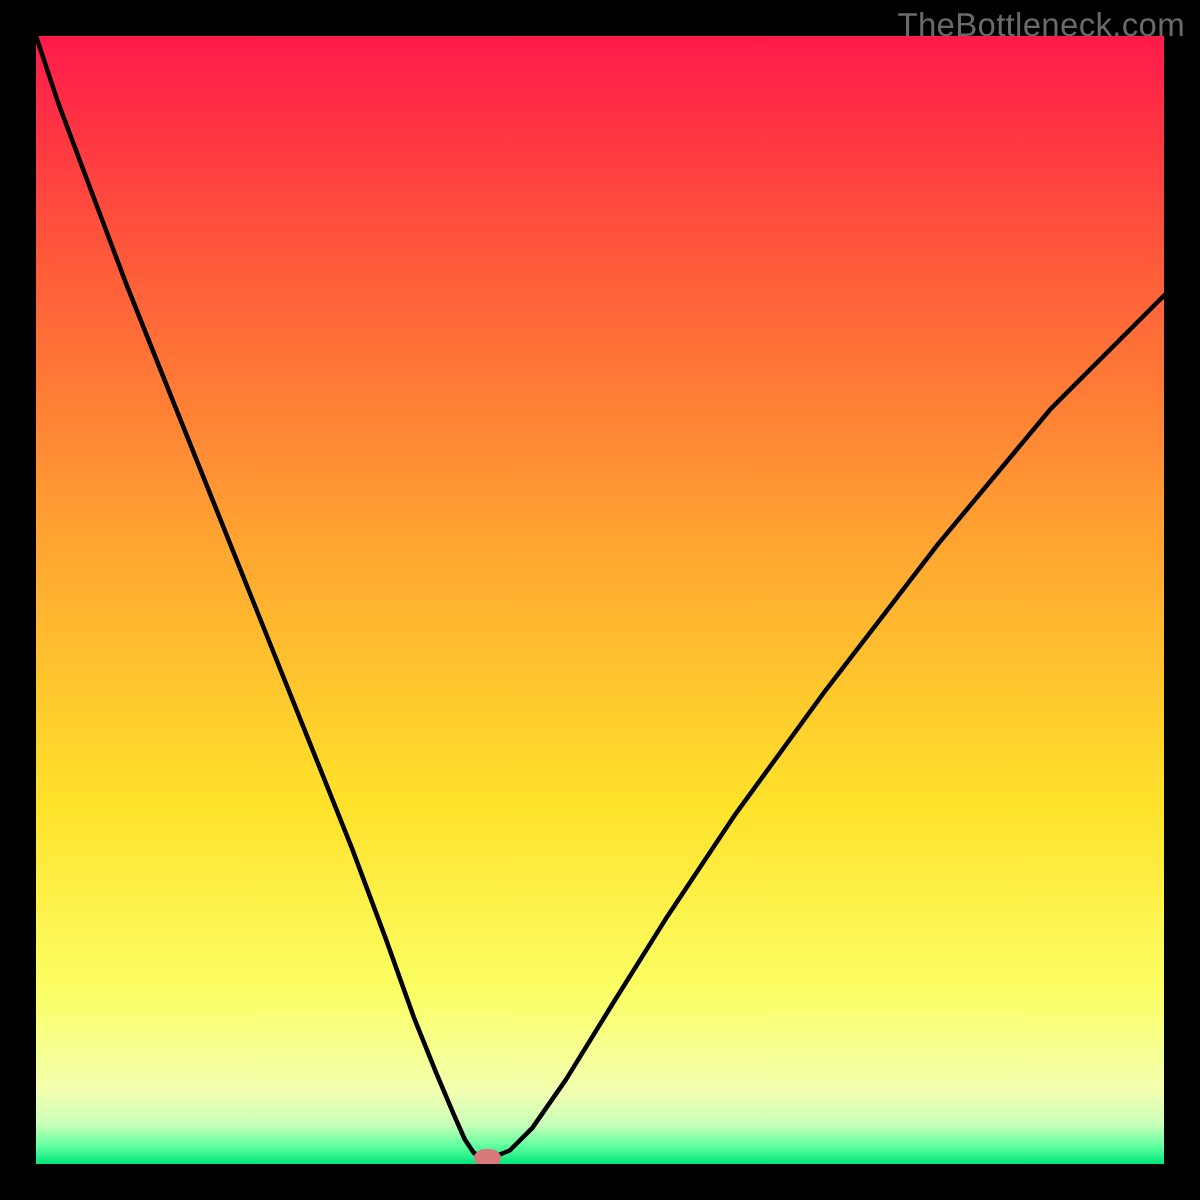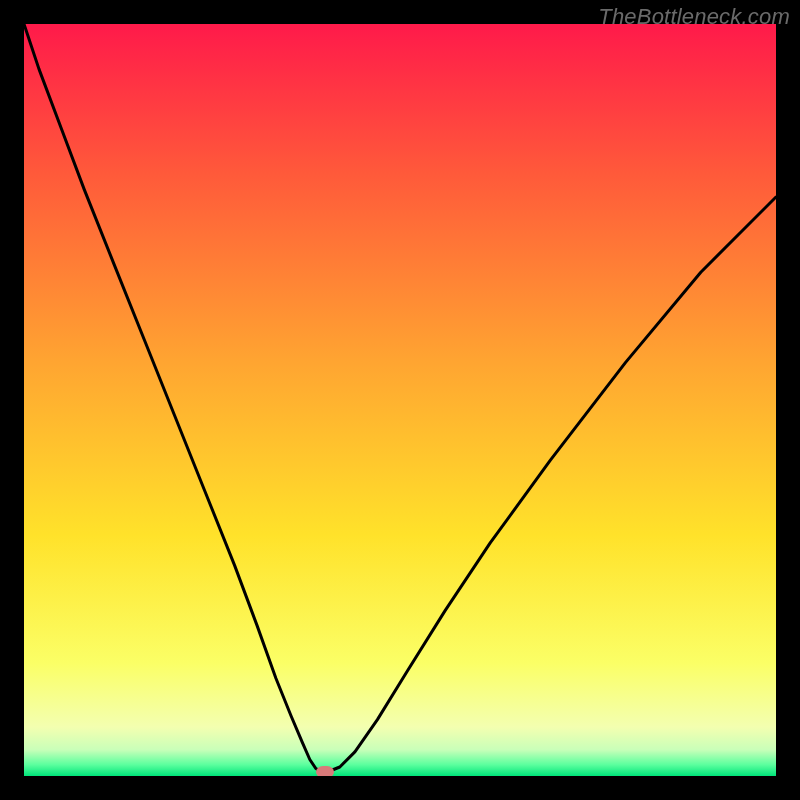--- a/index.html
+++ b/index.html
@@ -8,21 +8,20 @@
     width: 800px;
     height: 800px;
     overflow: hidden;
     font-family: Arial, Helvetica, sans-serif;
   }
   .frame {
     position: relative;
     width: 800px;
     height: 800px;
     background: #000;
-    font-style: italic;
   }
   .plot-area {
     position: absolute;
     left: 24px;
     top: 24px;
     width: 752px;
     height: 752px;
     overflow: hidden;
   }
   .watermark {

